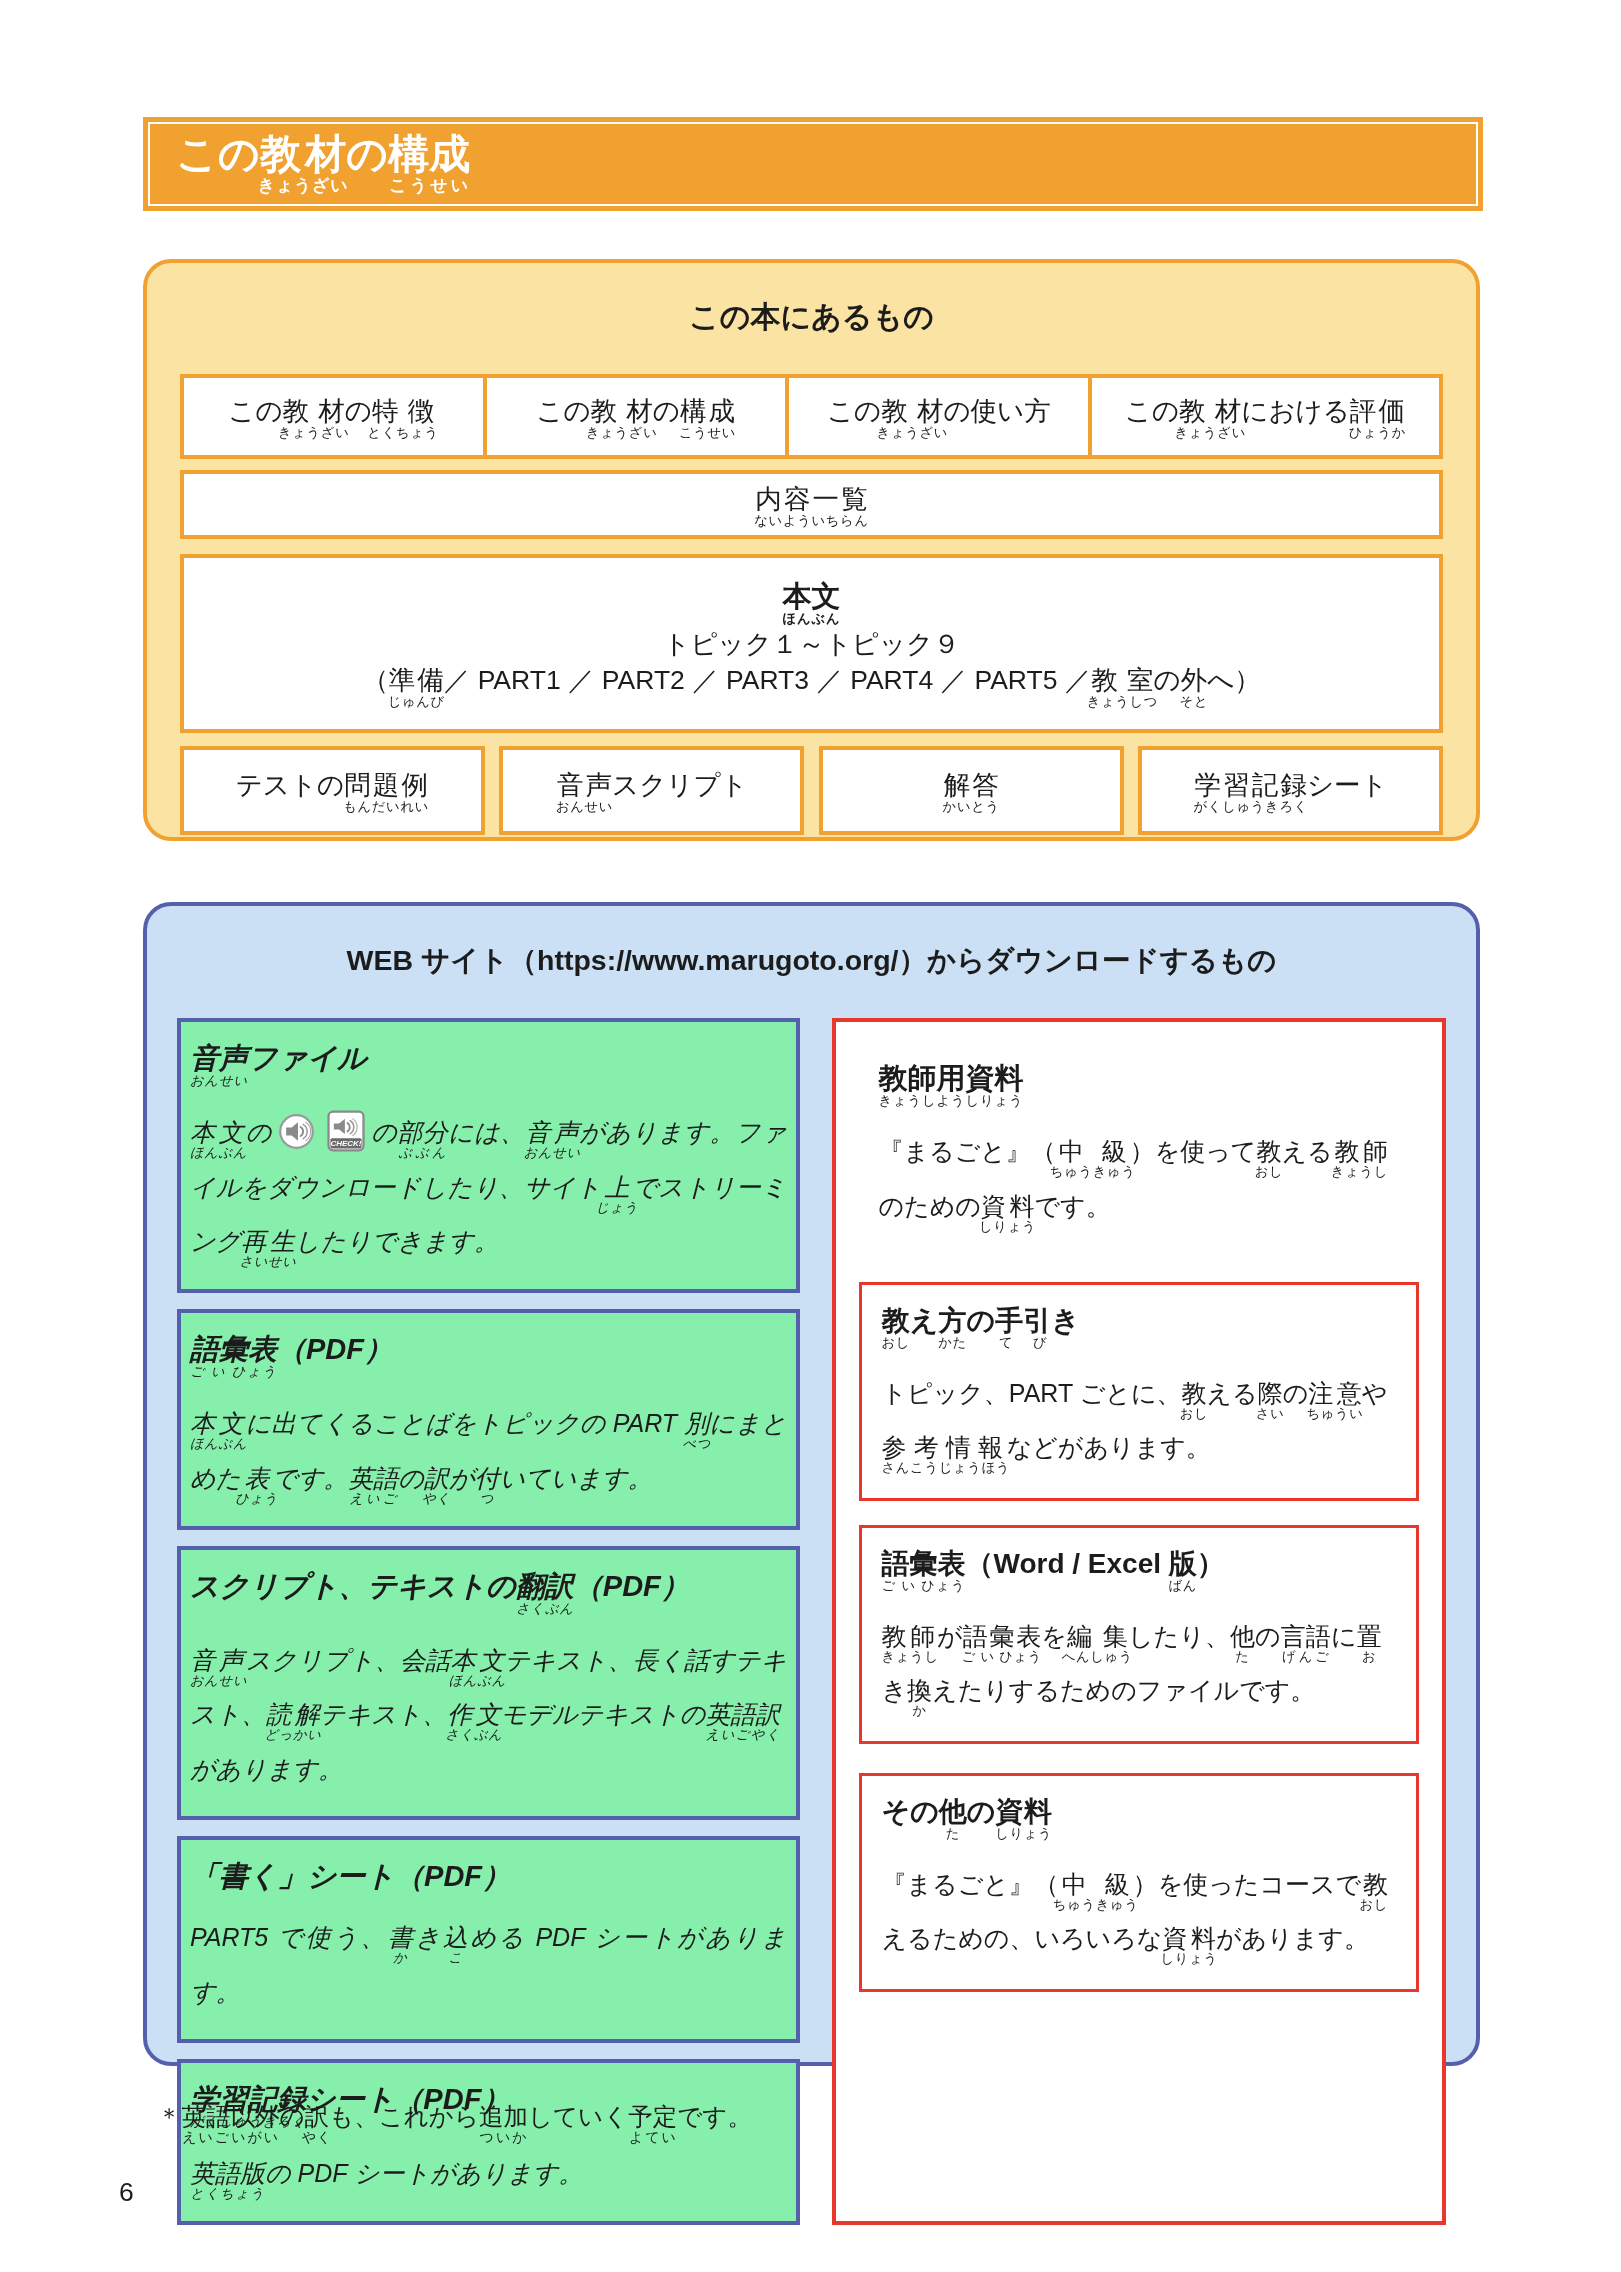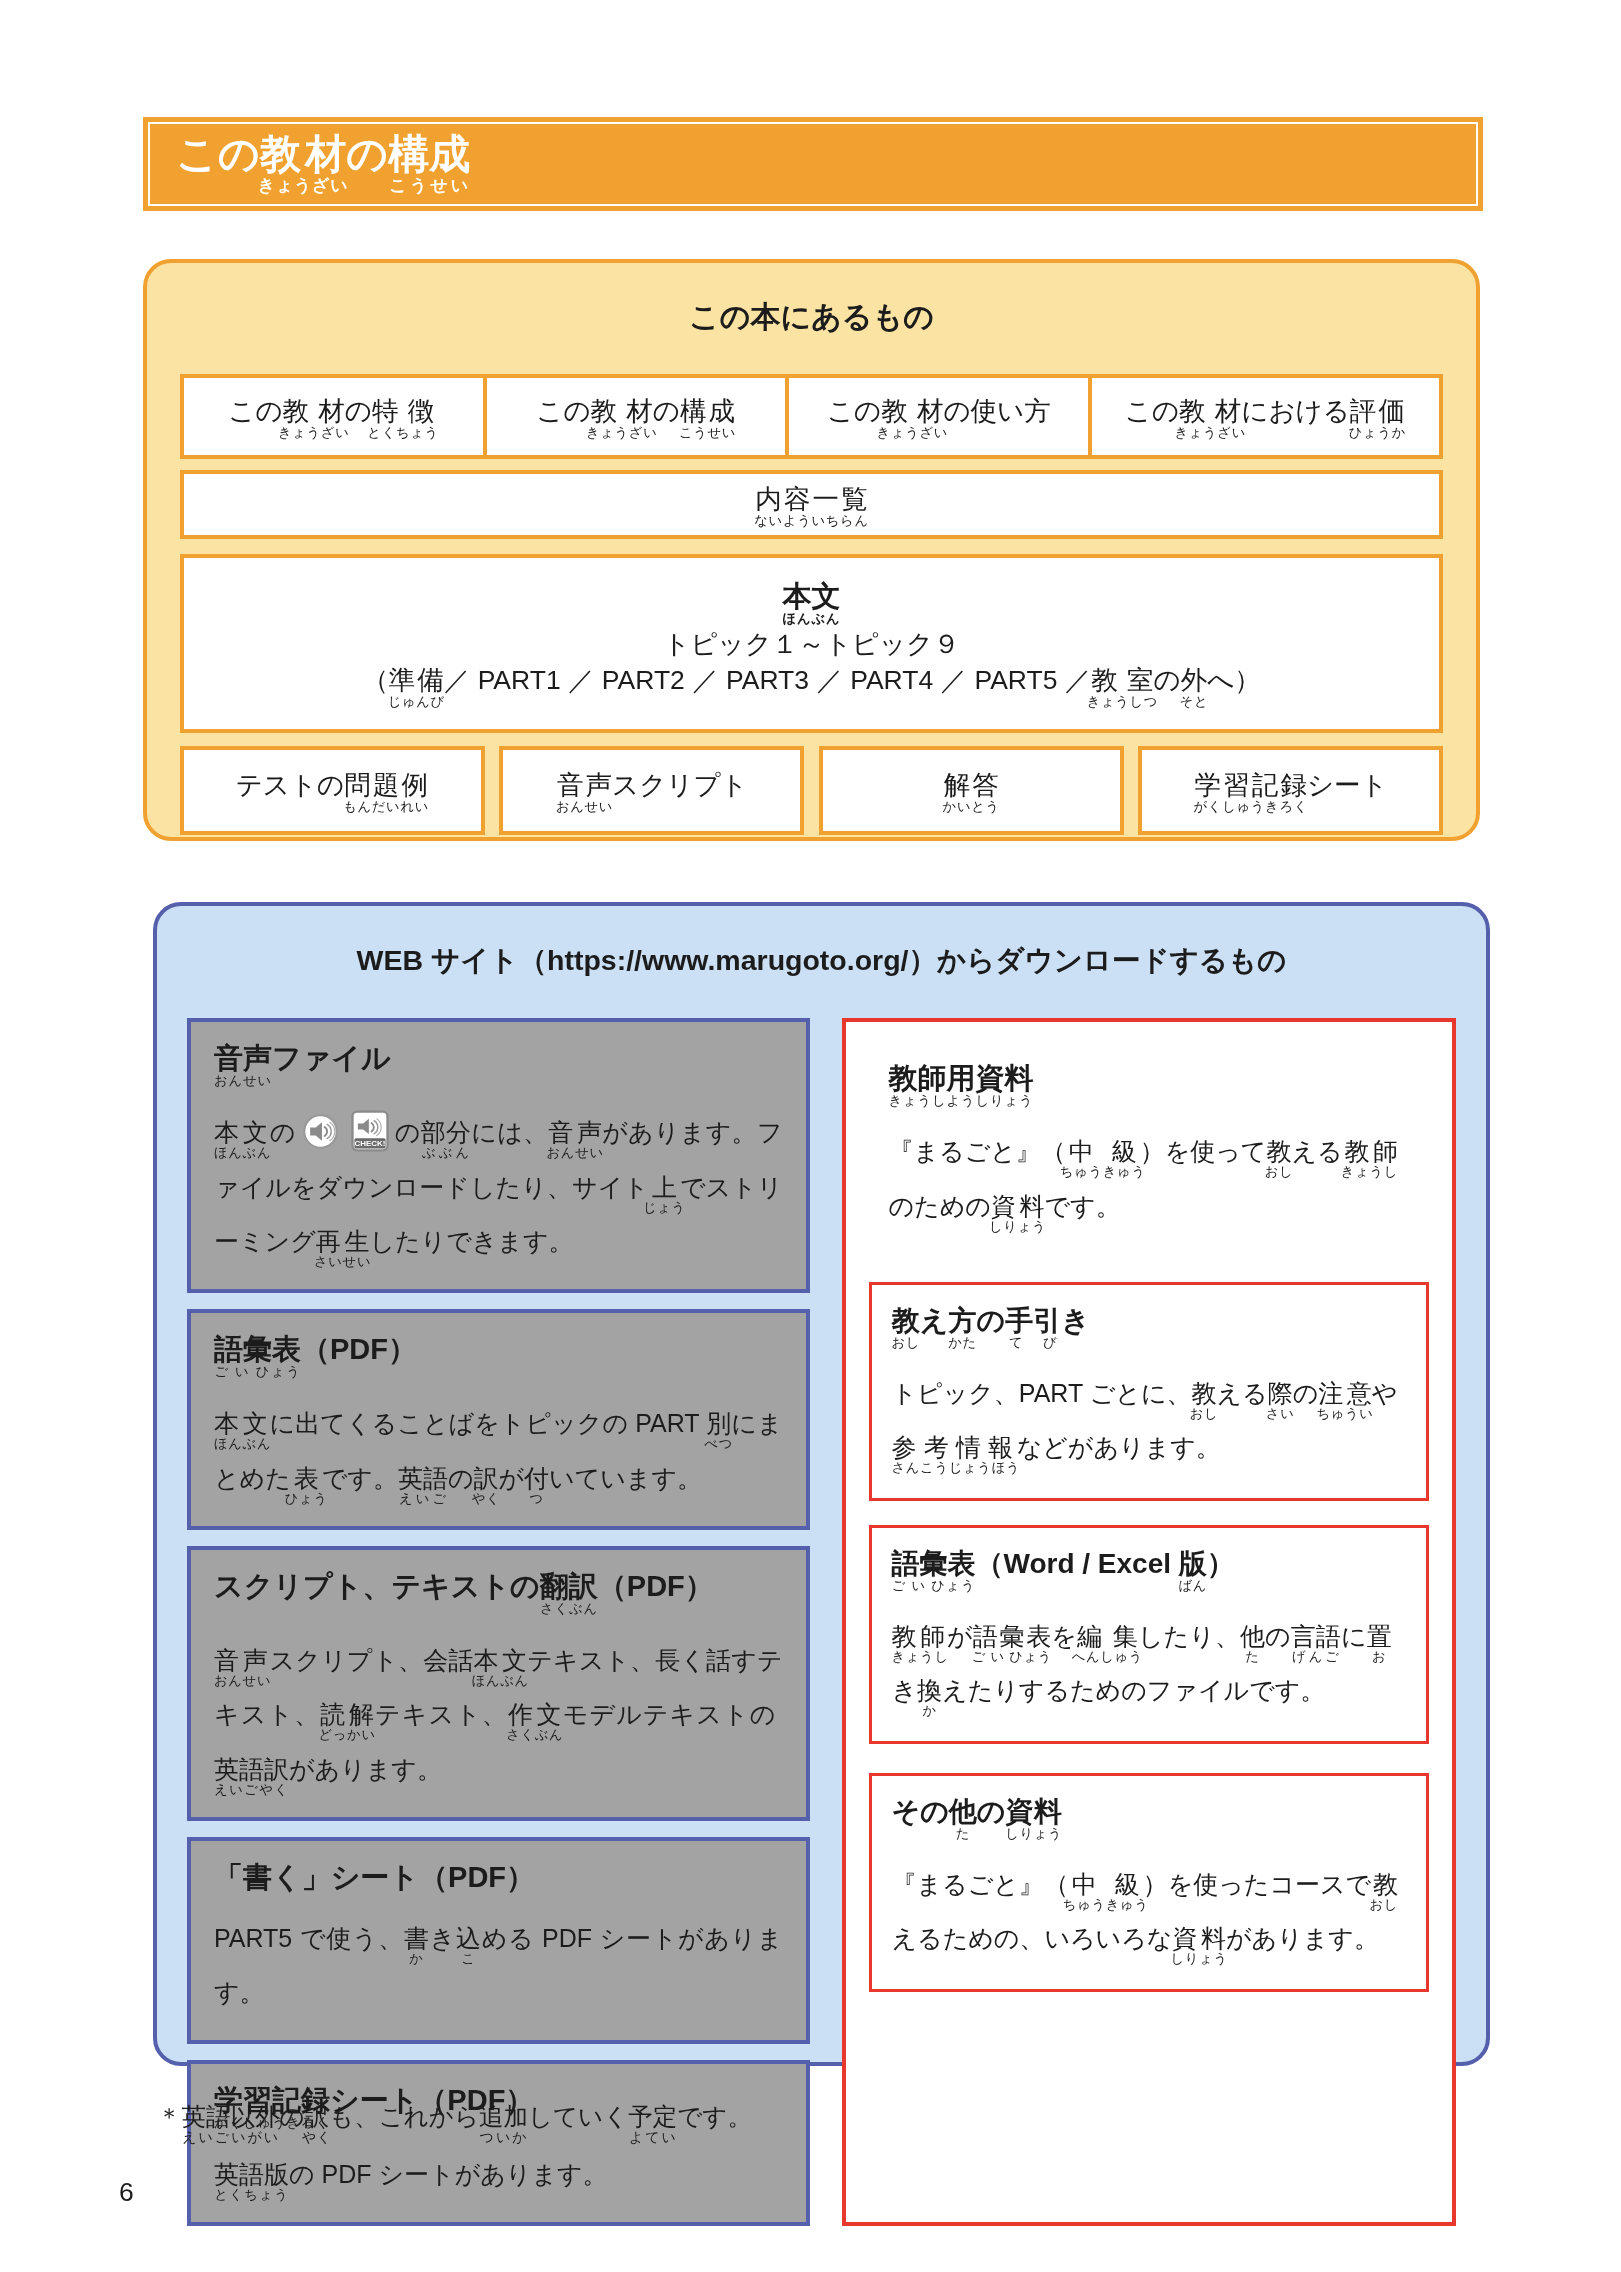--- a/index.html
+++ b/index.html
@@ -52,33 +52,33 @@
     display:flex; flex-direction:column; align-items:center; justify-content:center;
     padding:9.3px 0; font-size:26.5px; text-align:center;
   }
   .main-cell rt { font-size:13.3px; }
   .main-cell .main-title { font-size:29px; font-weight:bold; }
   .row-bottom { display:flex; gap:14.6px; margin-top:13.3px; }
   .row-bottom .cell { flex:1 1 0; height:89px; }
 
   
   .web-panel {
-    position:absolute; left:153px; top:902px; width:1337px; height:1164px;
+    position:absolute; left:143px; top:902px; width:1337px; height:1164px;
     background:#CBE0F4; border:4px solid #5560AC; border-radius:28px;
     padding:0 30px;
   }
   .web-panel .panel-title {
     text-align:center; font-size:28.5px; font-weight:bold; margin-top:36px;
   }
   .columns { display:flex; gap:32px; margin-top:38px; align-items:stretch; }
   .col-left { flex:1.013; display:flex; flex-direction:column; gap:16px; }
   .col-right { flex:1; }
 
   .dl-box {
-    background:#a3a3a3; border:4px solid #5560AC; padding:20px 23px;
+    background:#86efac; border:4px solid #5560AC; padding:20px 9px;font-style:italic;
   }
   .col-left .dl-box:nth-child(1) { min-height:249px; }
   .col-left .dl-box:nth-child(2) { min-height:212px; }
   .col-left .dl-box:nth-child(3) { min-height:216px; }
   .col-left .dl-box:nth-child(4) { min-height:143px; }
   .col-left .dl-box:nth-child(5) { min-height:141px; }
   .box-title { font-size:29px; font-weight:bold; line-height:1.15; }
   .box-title rt { font-size:13.3px; font-weight:normal; }
   .box-body {
     font-size:25px; line-height:2.18; margin-top:17px;

